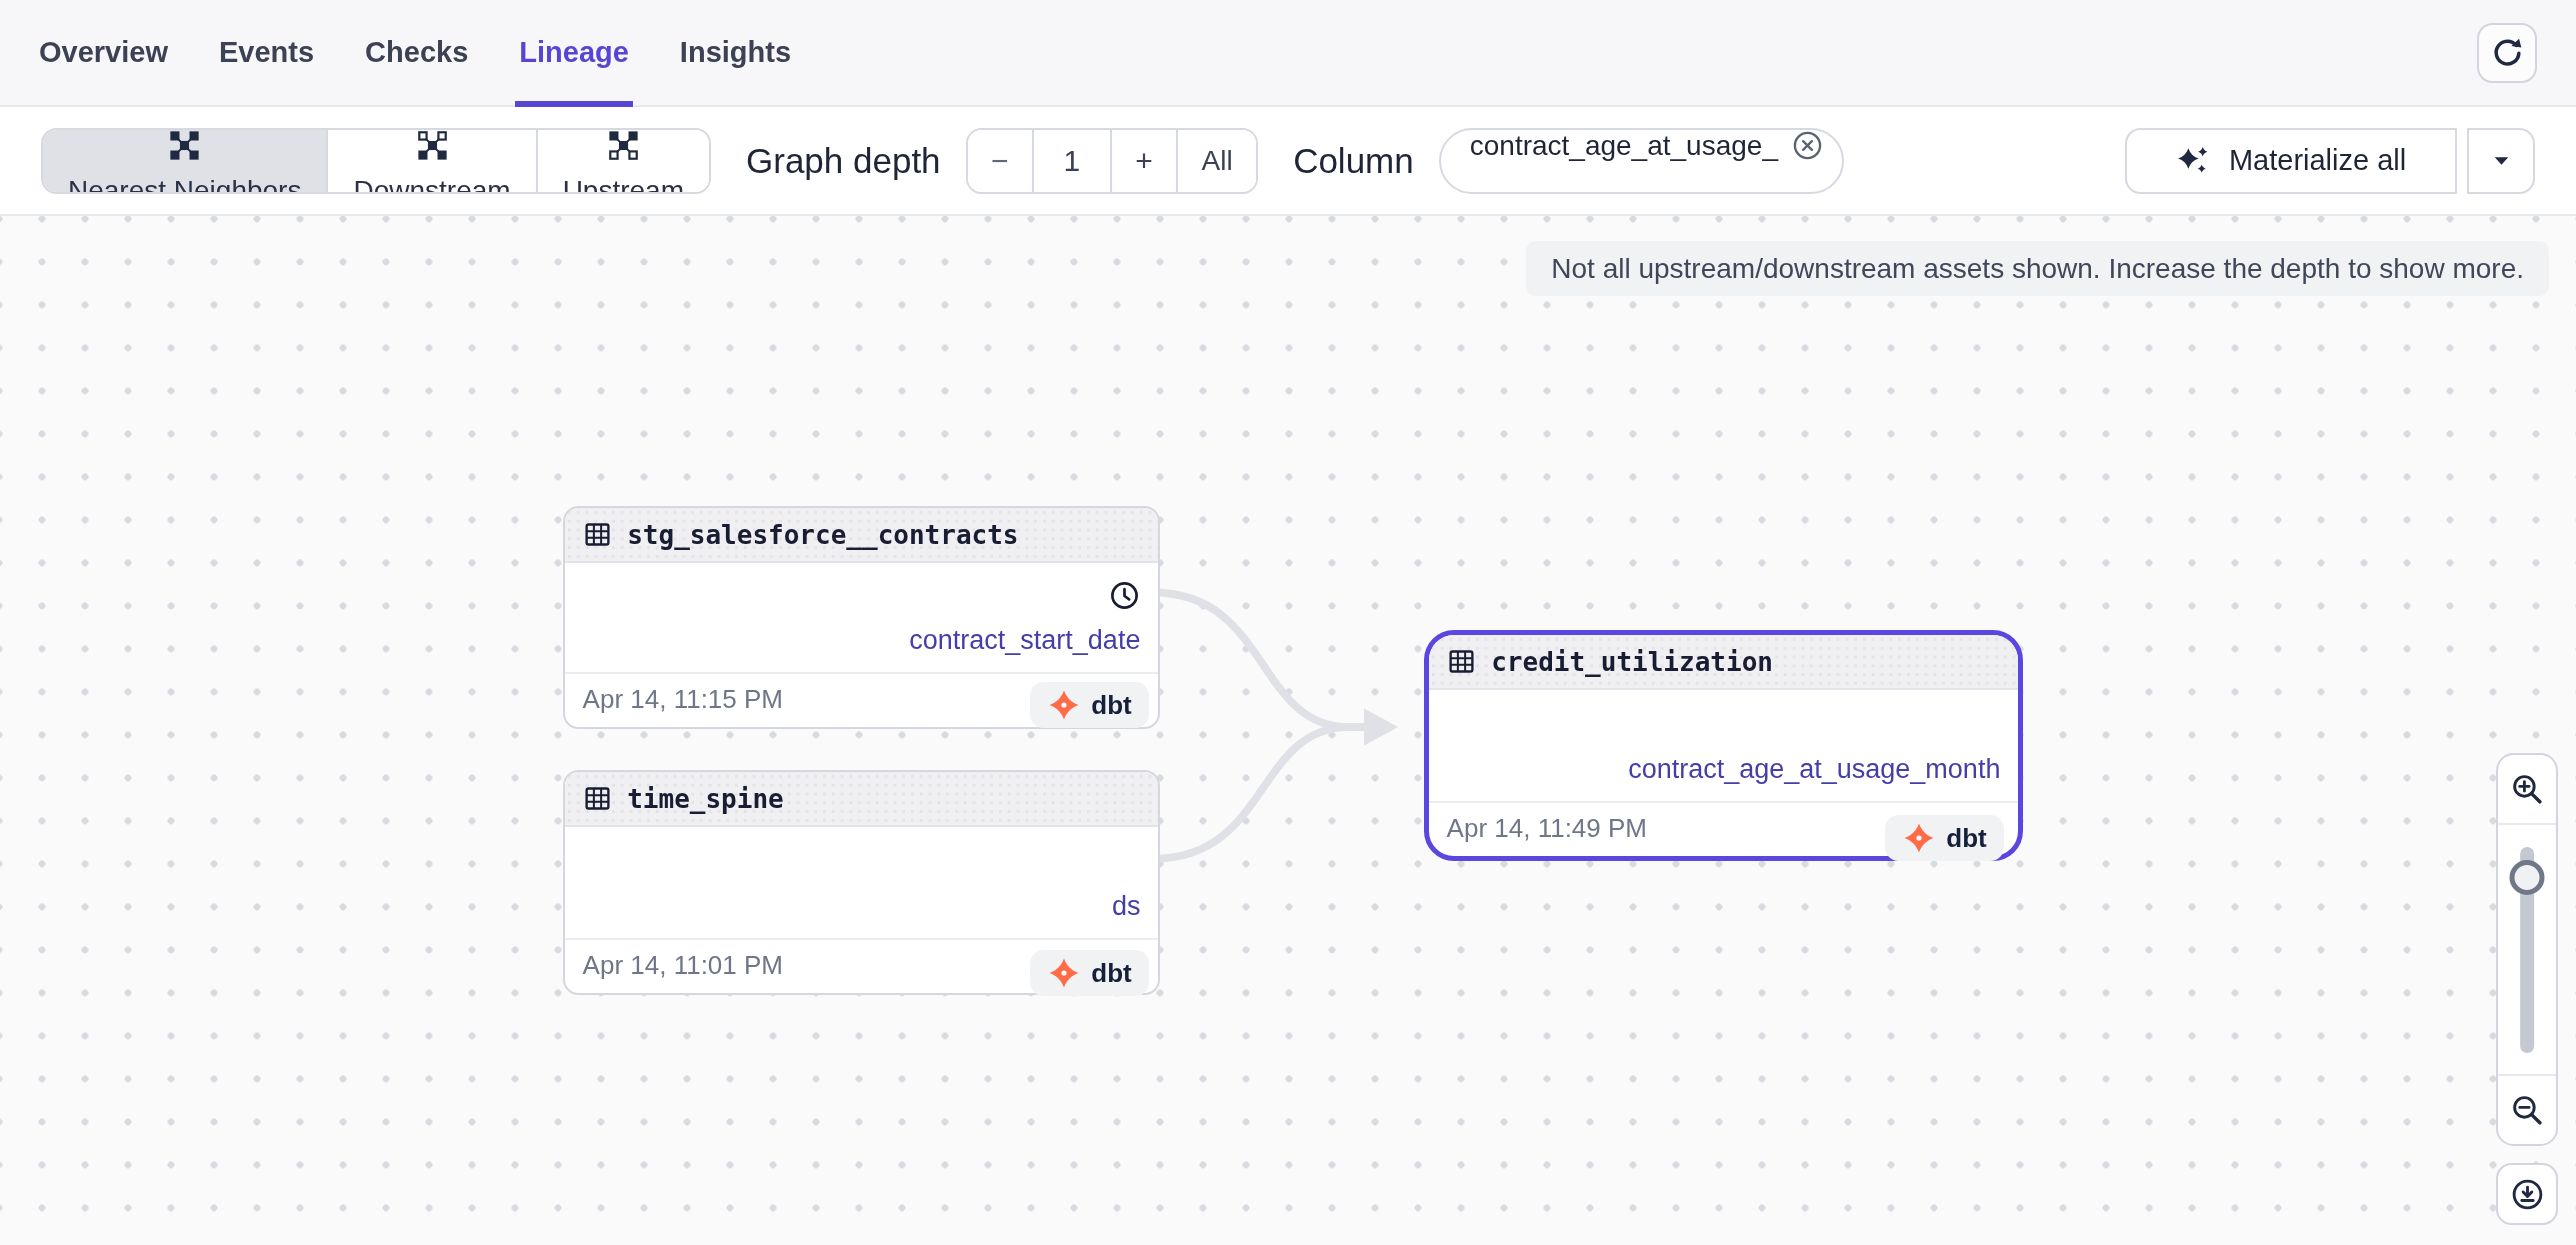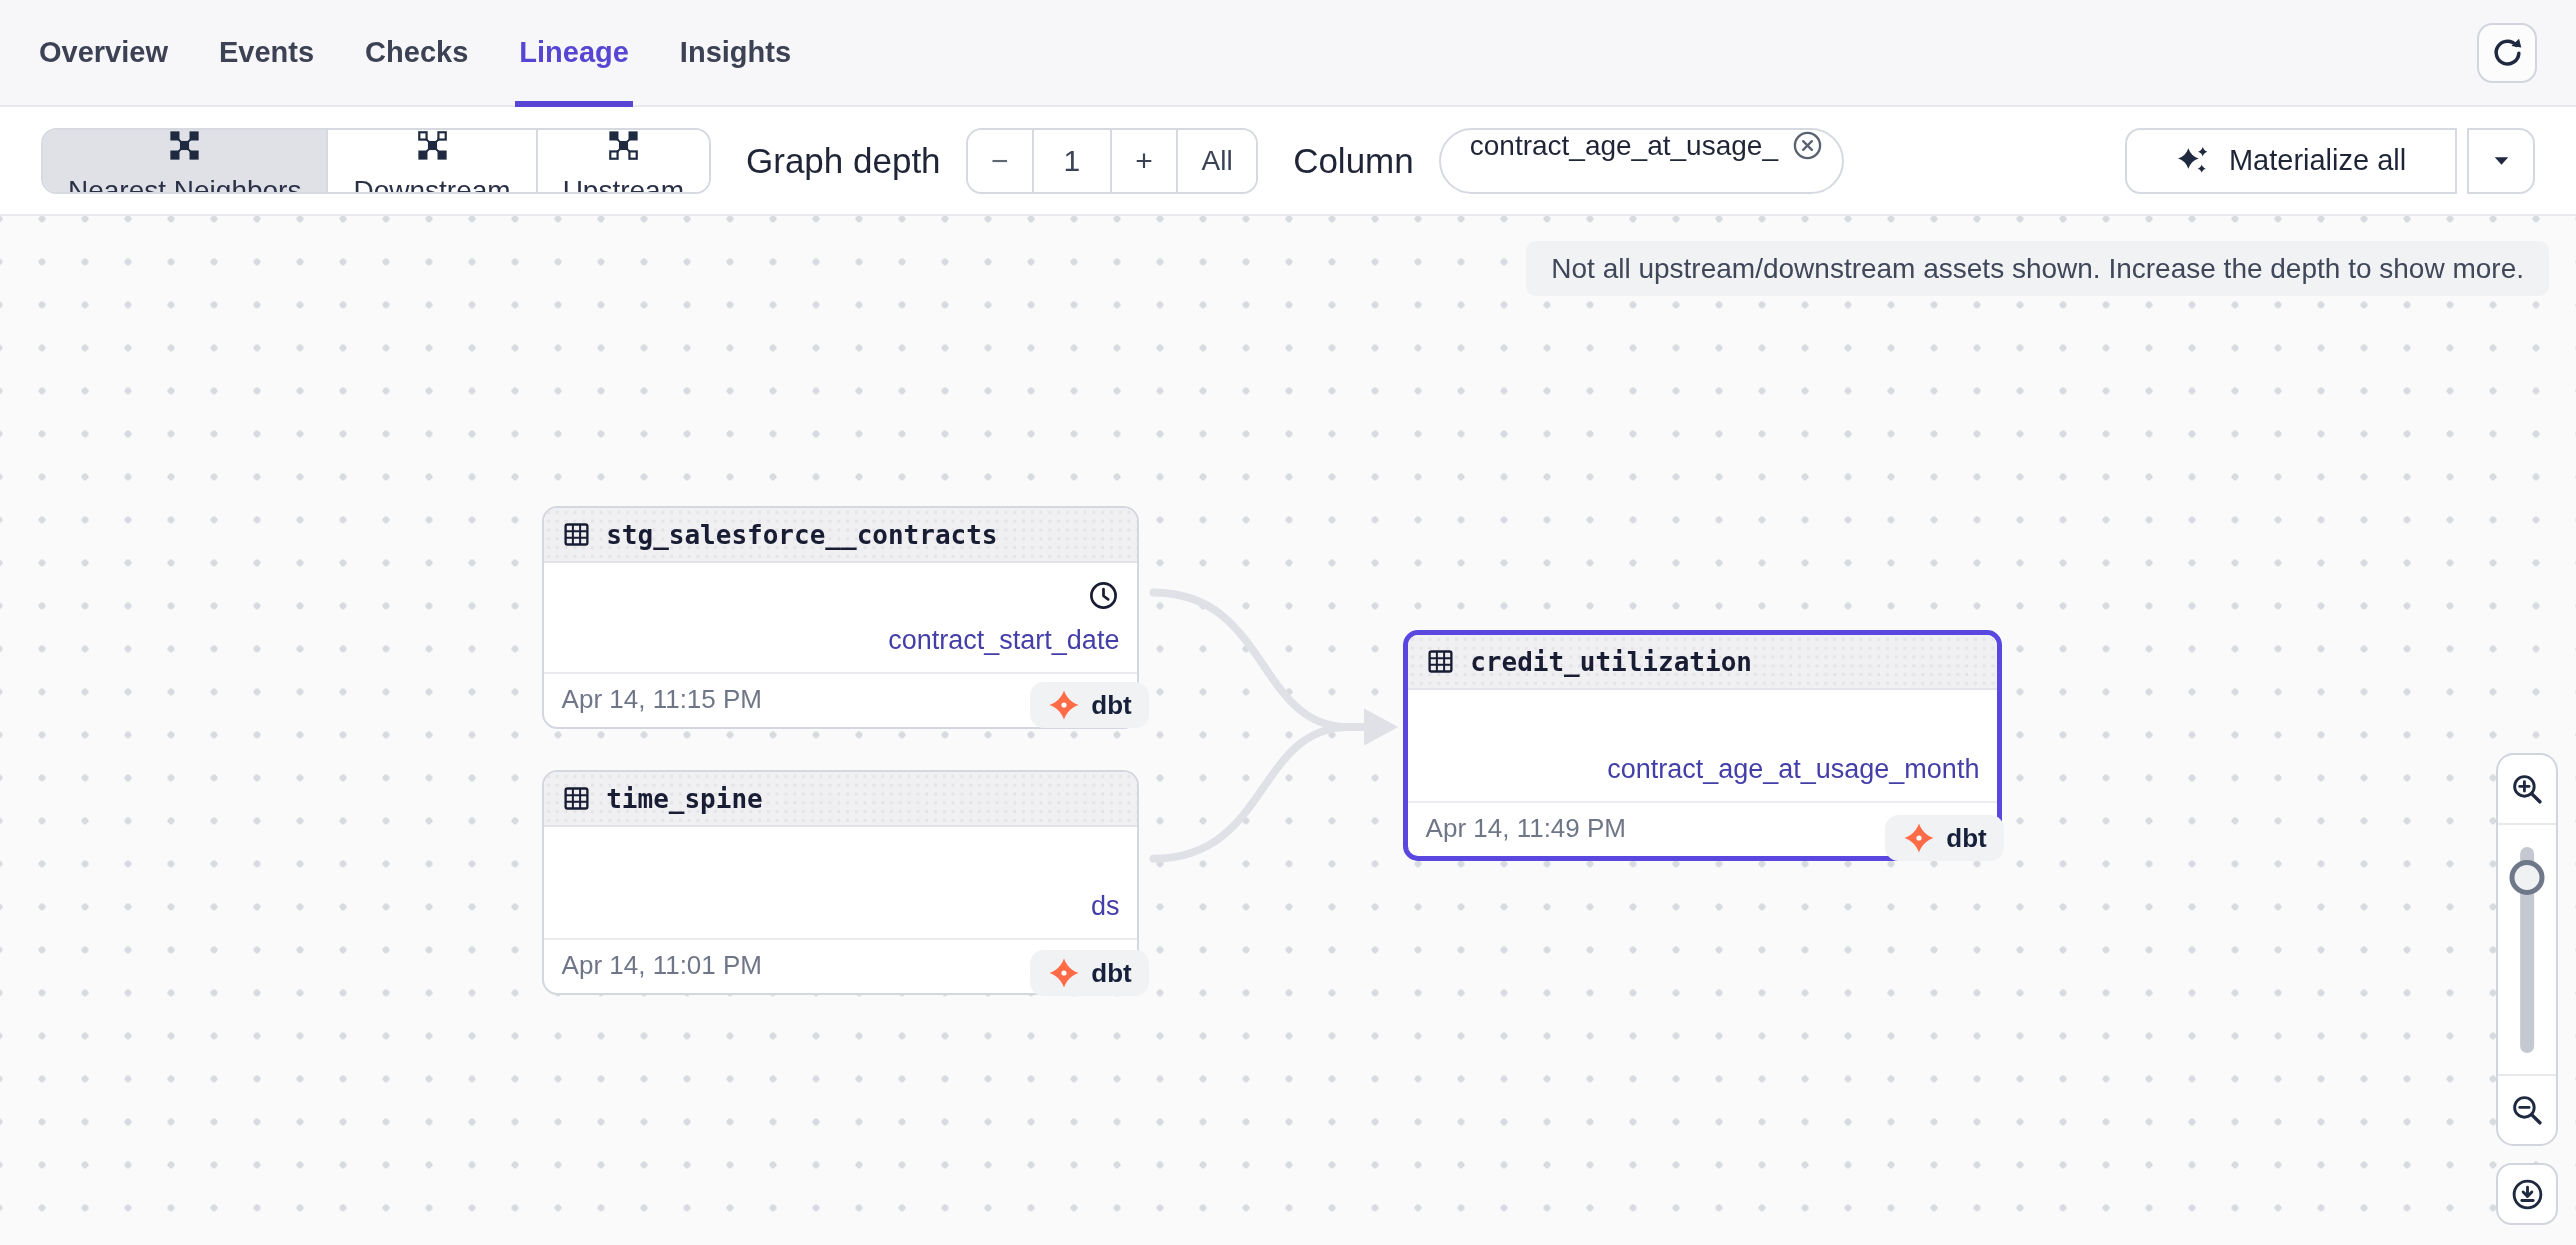--- a/index.html
+++ b/index.html
@@ -79,23 +79,23 @@
   }
   .edges { position:absolute; left:0; top:0; pointer-events:none; }
   .notice {
     position:absolute; top:25px; right:27px;
     background:#f1f2f4; border-radius:9.8px; padding:11.7px 25px;
     font-size:28px; color:#3f4759;
   }
 
   .node {
     position:absolute; width:597px; background:#ffffff;
-    border:2px solid #d4d7de; border-radius:15.6px; overflow:hidden; cursor:pointer;
-  }
-  .node.selected { border:5.9px solid #5a47e0; border-radius:15px; width:599px; }
+    border:2px solid #d4d7de; border-radius:15.6px; overflow:hidden; cursor:pointer;margin-left:21px;
+  }
+  .node.selected { border:5.9px solid #5a47e0; border-radius:30px; width:599px; }
   .node-header {
     display:flex; align-items:center; gap:15.6px;
     background-color:#f0f0f3;
     background-image:radial-gradient(rgba(120,120,140,0.10) 1.4px, transparent 1.5px);
     background-size:8.8px 8.8px;
     border-bottom:2px solid #e3e4e9; padding:11.7px 17.6px;
     font-family:"DejaVu Sans Mono", monospace; font-weight:bold;
     font-size:26px; color:#191d33; white-space:nowrap;
   }
   .node-row {

